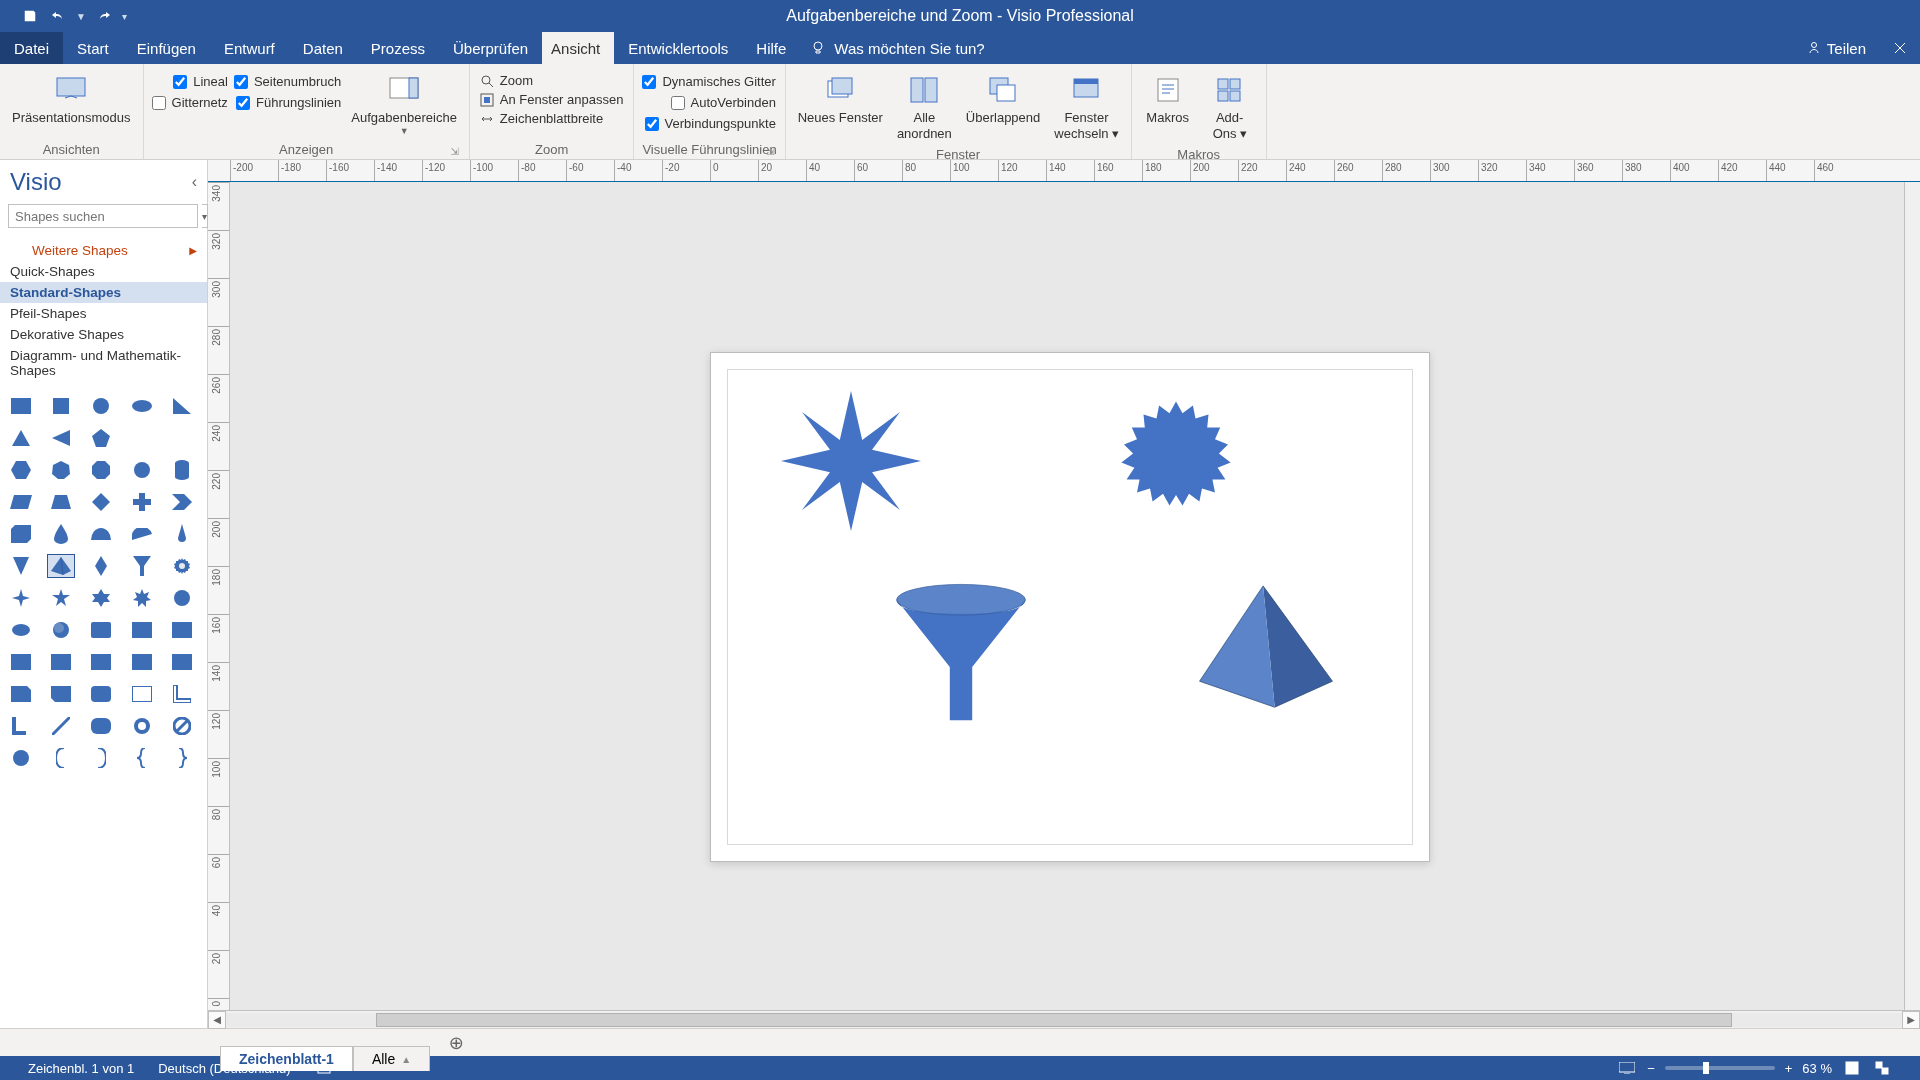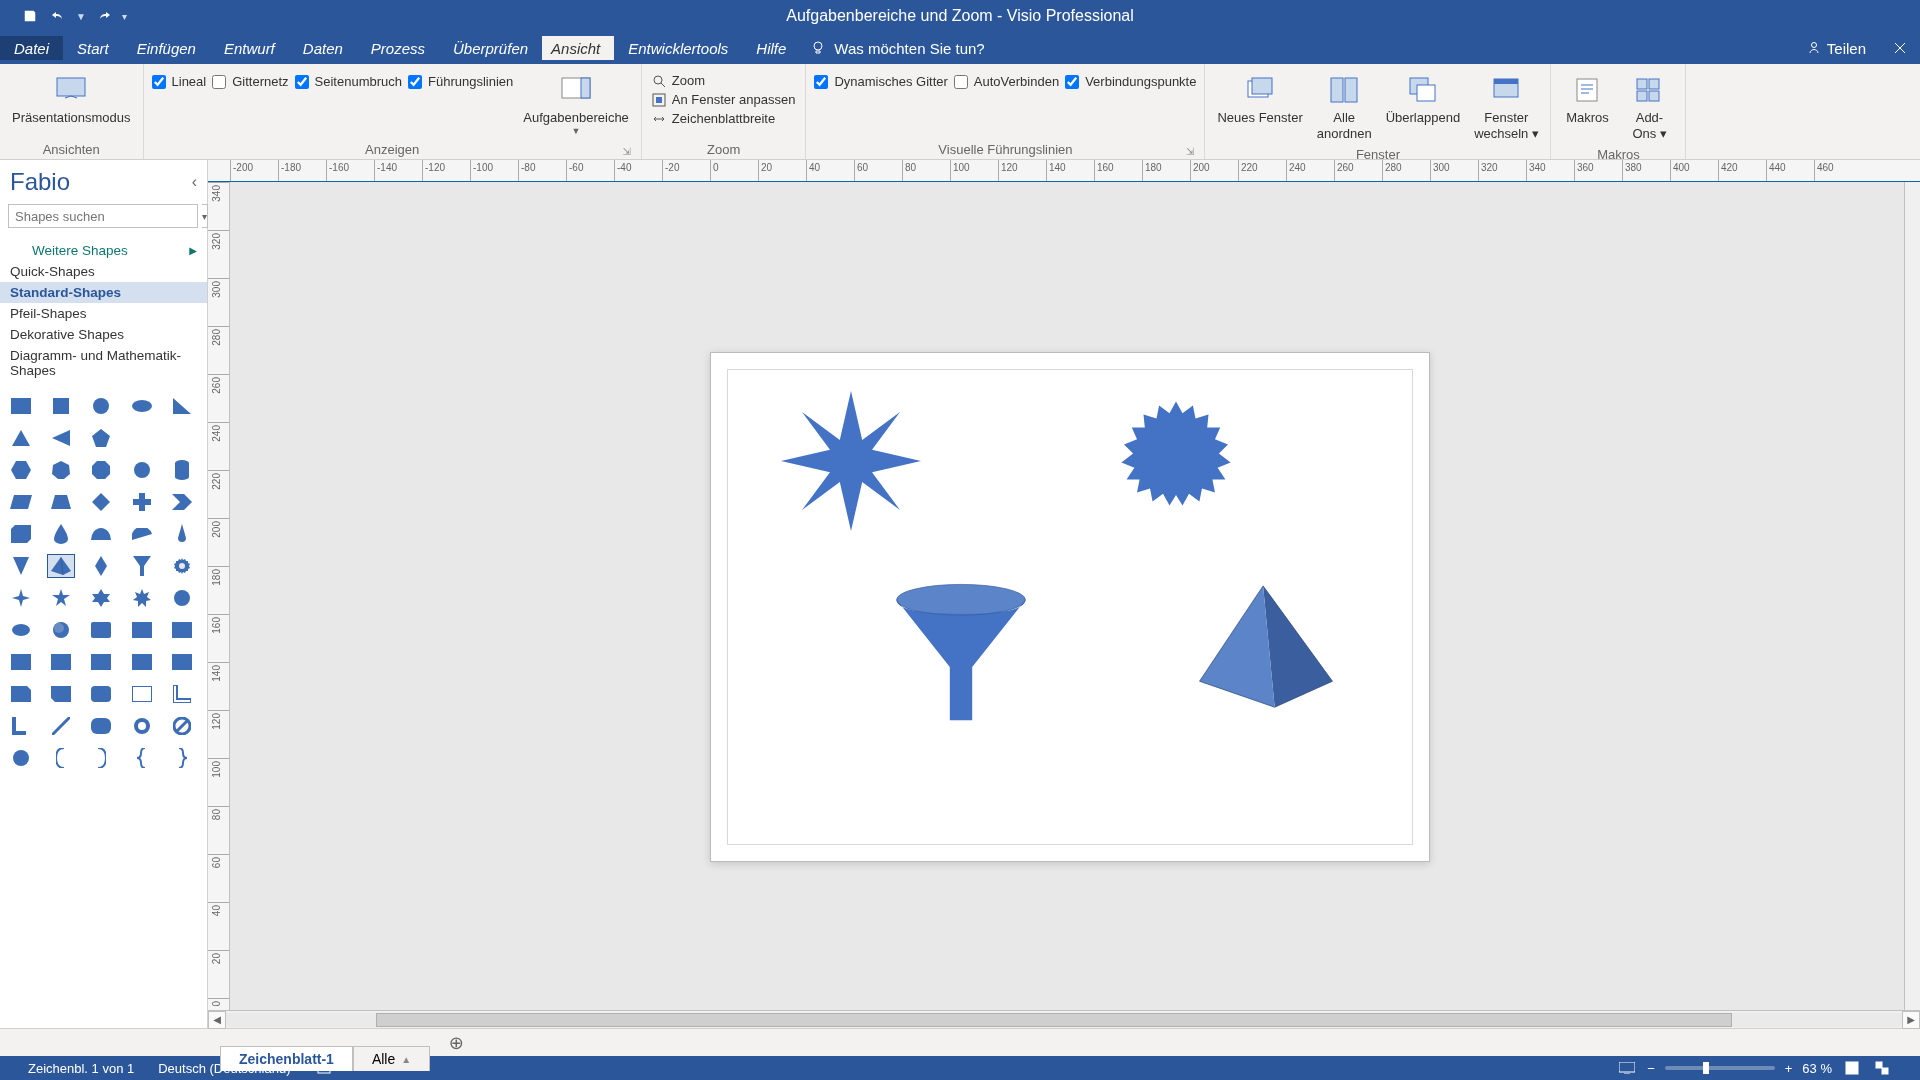--- a/index.html
+++ b/index.html
@@ -12,58 +12,58 @@
 .titlebar-icon svg { fill: #fff; }
 .titlebar-center { position: absolute; left: 50%; transform: translateX(-50%); font-size: 16px; }
 .titlebar-right { margin-left: auto; display: flex; align-items: center; gap: 0; padding-right: 0; }
 .titlebar-user { font-size: 15px; margin-right: 12px; }
 .avatar { width: 28px; height: 28px; background: #ddd; border-radius: 2px; margin-right: 12px; }
 .win-btn { width: 52px; height: 32px; display: flex; align-items: center; justify-content: center; cursor: pointer; }
 .win-btn svg { stroke: #fff; fill: none; }
 
 
 .menubar { height: 32px; background: #2b579a; display: flex; align-items: center; color: #fff; font-size: 15px; }
-.menu-item { padding: 0 14px; height: 24px; display: flex; align-items: center; cursor: pointer; font-style: italic; }
+.menu-item { padding: 0 14px; height: 32px; display: flex; align-items: center; cursor: pointer; }
 .menu-item.active { background: #f3f2f1; color: #333; padding-left: 9px; }
 .menu-item.datei { background: #1e3f73; }
 .tell-me { display: flex; align-items: center; gap: 8px; margin-left: 10px; }
 .tell-me svg { stroke: #fff; fill: none; }
 .share-btn { margin-left: auto; display: flex; align-items: center; gap: 6px; padding: 0 14px; cursor: pointer; }
 .close-sub { width: 40px; height: 32px; display: flex; align-items: center; justify-content: center; cursor: pointer; }
 
 
 .ribbon { height: 96px; background: #f3f2f1; border-bottom: 1px solid #d0d0d0; display: flex; }
 .ribbon-group { border-right: 1px solid #d9d9d9; padding: 4px 8px 0 8px; display: flex; flex-direction: column; }
 .ribbon-group-content { flex: 1; display: flex; align-items: flex-start; gap: 6px; }
 .ribbon-group-label { font-size: 13px; color: #666; text-align: center; padding: 2px 0; position: relative; }
 .ribbon-group-label .launcher { position: absolute; right: 2px; bottom: 2px; font-size: 10px; color: #888; cursor: pointer;}
 .big-btn { display: flex; flex-direction: column; align-items: center; justify-content: center; width: auto; min-width: 56px; padding: 4px 4px; cursor: pointer; font-size: 13px; color: #333; text-align: center; line-height: 1.2; }
 .big-btn .icon { width: 36px; height: 36px; margin-bottom: 2px; display: flex; align-items: center; justify-content: center; }
-.check-list { display: flex; gap: 6px; padding-top: 6px; align-items: flex-end; }
+.check-list { display: flex; flex-direction: column; gap: 6px; padding-top: 6px; align-items: flex-end; }
 .check-item { display: flex; align-items: center; gap: 6px; font-size: 13px; color: #333; cursor: pointer; }
 .check-item input { width: 14px; height: 14px; }
 .small-btn-list { display: flex; flex-direction: column; gap: 2px; padding-top: 4px; }
 .small-btn { display: flex; align-items: center; gap: 6px; font-size: 13px; color: #333; cursor: pointer; padding: 1px 2px; }
 .small-btn svg { width: 14px; height: 14px; }
 
 
 .main { display: flex; height: calc(1080px - 32px - 32px - 96px - 28px - 24px); }
 
 
 .shapes-panel { width: 208px; background: #fff; border-right: 1px solid #d0d0d0; display: flex; flex-direction: column; }
 .shapes-header { display: flex; align-items: center; padding: 8px 10px 4px 10px; }
 .shapes-title { font-size: 24px; color: #2b579a; font-weight: 400; }
 .collapse-btn { margin-left: auto; cursor: pointer; color: #666; font-size: 16px; }
 .search-row { display: flex; padding: 4px 8px; gap: 4px; }
 .search-input { flex: 1; height: 24px; border: 1px solid #c0c0c0; font-size: 13px; padding: 0 6px; }
 .search-drop { width: 18px; height: 24px; border: 1px solid #c0c0c0; border-left: none; display: flex; align-items: center; justify-content: center; font-size: 10px; color: #666; cursor: pointer;}
 .search-go { width: 24px; height: 24px; display: flex; align-items: center; justify-content: center; cursor: pointer; }
 .stencil-list { padding: 8px 0 4px 0; }
 .stencil-item { font-size: 13.5px; color: #333; padding: 3px 10px; cursor: pointer; display: flex; align-items: center; gap: 6px;}
-.stencil-item.more { color: #0f766e; padding-left: 32px; }
+.stencil-item.more { color: #c2410c; padding-left: 32px; }
 .stencil-item.selected { background: #d4dff0; font-weight: 600; color: #2b579a;}
 .shapes-grid { padding: 10px 8px; display: grid; grid-template-columns: repeat(5, 1fr); gap: 10px 10px; }
 .shape-thumb { width: 26px; height: 22px; display: flex; align-items: center; justify-content: center; cursor: pointer; }
 .shape-thumb svg { fill: #3d6db5; }
 .shape-thumb.sel { background: #d4dff0; outline: 1px solid #2b579a;}
 
 
 .canvas-wrap { flex: 1; background: #e8e8e8; position: relative; display: flex; flex-direction: column;}
 .ruler-h { height: 22px; background: #f5f5f5; border-bottom: 1px solid #0369a1; display: flex; overflow: hidden; font-size: 10px; color: #666; position: relative;}
 .ruler-h-inner { margin-left: 22px; position: relative; height: 100%; white-space: nowrap;}
@@ -330,21 +330,21 @@
         </div>
     </div>
     <div class="ribbon-group-label">Makros</div>
   </div>
 </div>
 
 <div class="main">
 
   <div class="shapes-panel">
     <div class="shapes-header">
-      <div class="shapes-title">Fabio</div>
+      <div class="shapes-title">Visio</div>
       <div class="collapse-btn">‹</div>
     </div>
     <div class="search-row">
       <input class="search-input" placeholder="Shapes suchen" style="">
       <div class="search-drop">▾</div>
       <div class="search-go">
           <svg width="14" height="14" viewBox="0 0 14 14">
             <circle cx="6" cy="6" r="4" fill="none" stroke="#555"></circle>
             <line x1="9" y1="9" x2="13" y2="13" stroke="#555"></line>
           </svg>

